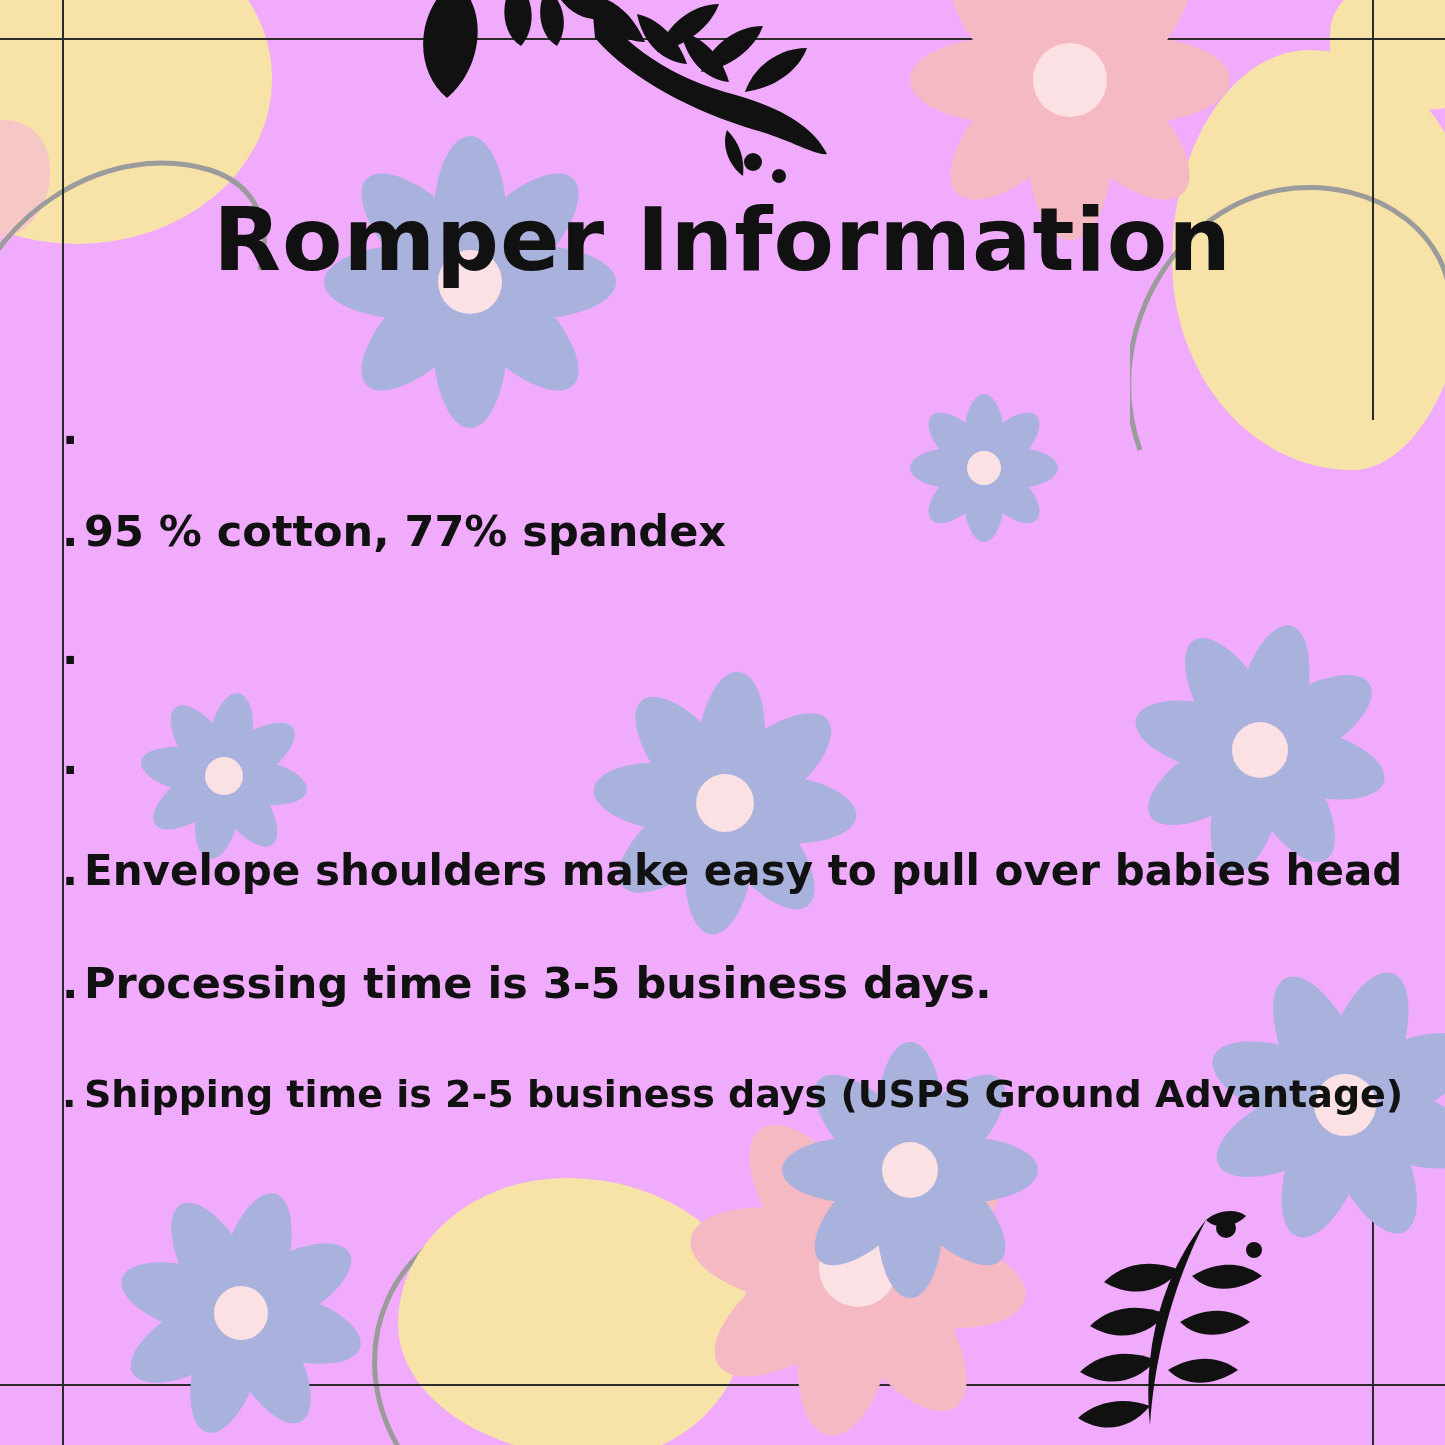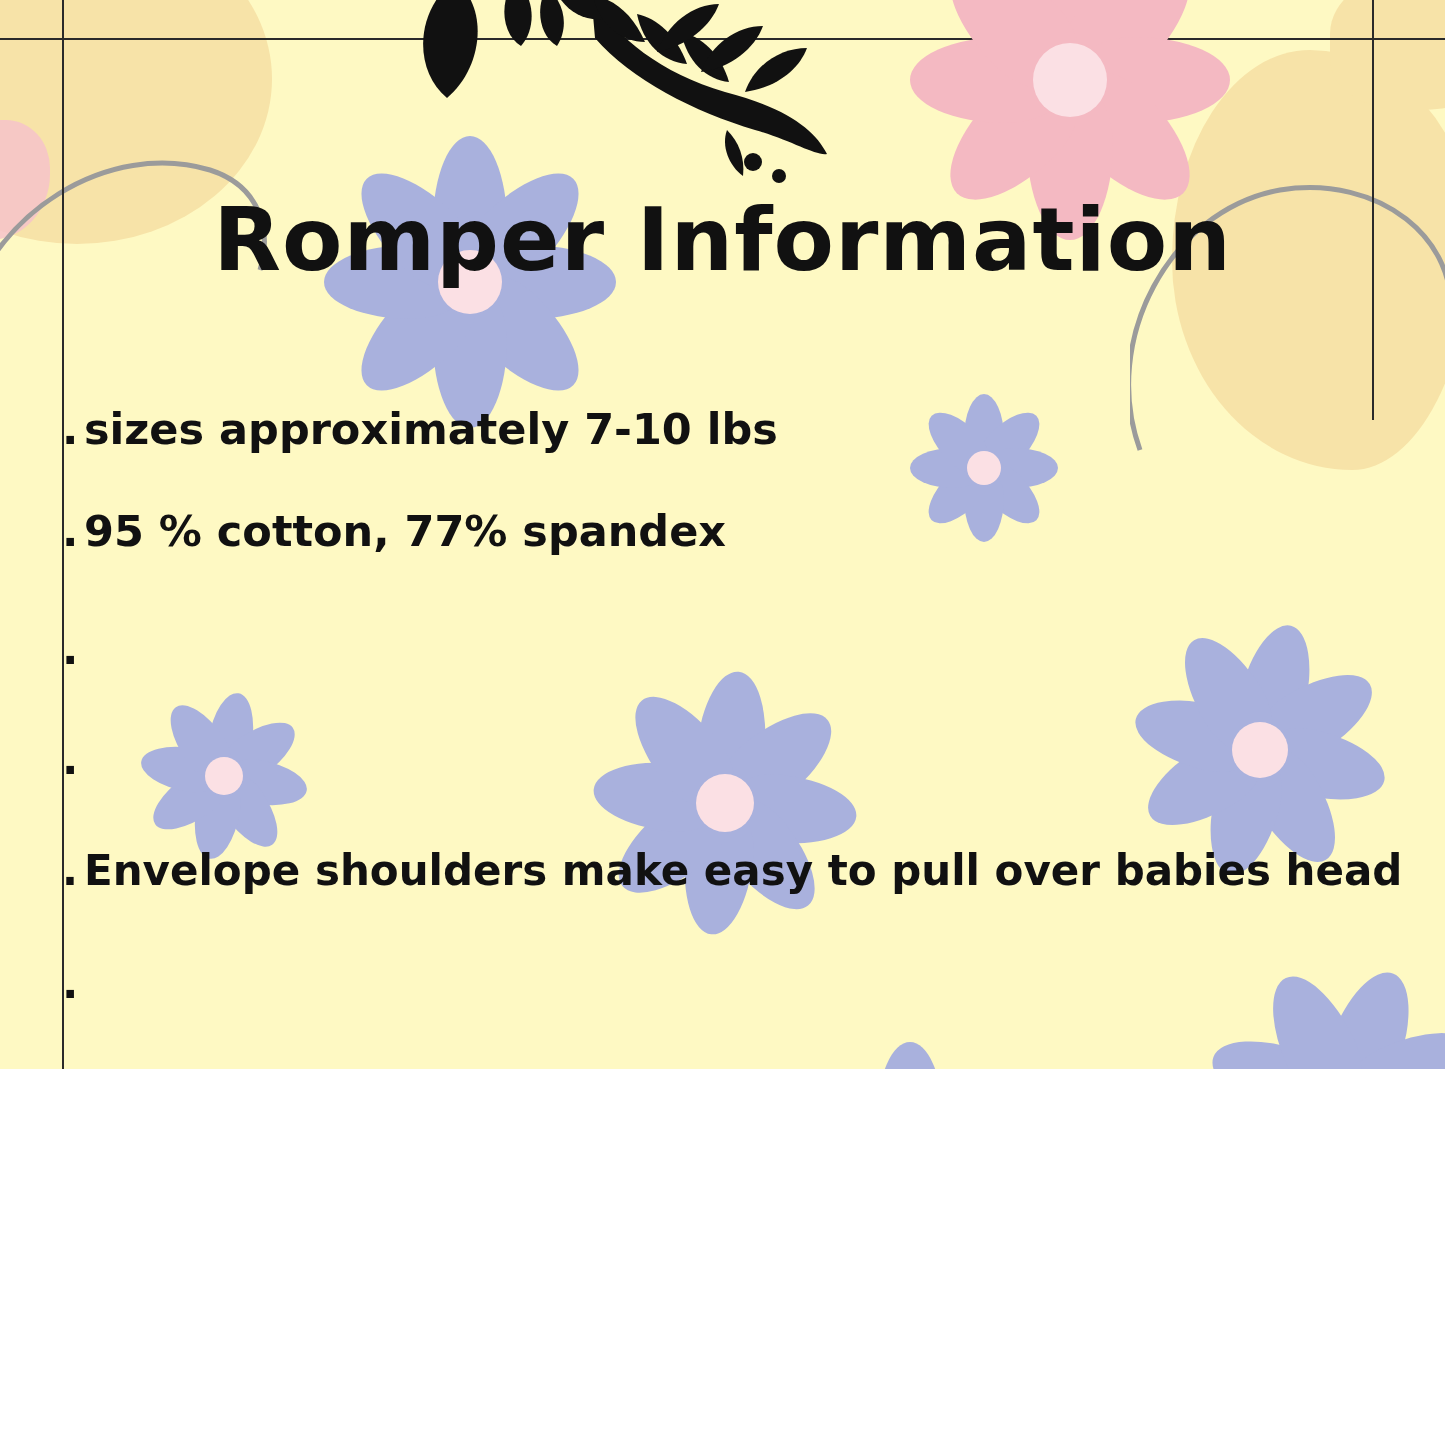--- a/index.html
+++ b/index.html
@@ -9,22 +9,22 @@
   body {
     width: 1445px;
     height: 1445px;
     overflow: hidden;
     font-family: "DejaVu Sans", sans-serif;
   }
 
   #card {
     position: relative;
     width: 1445px;
-    height: 1069px;
-    background: #fef9c3;
+    height: 1445px;
+    background: #f0abfc;
     overflow: hidden;
   }
 
   
   .deco {
     position: absolute;
     pointer-events: none;
   }
 
   
@@ -302,21 +302,20 @@
     <div class="petal" style="width:64px;height:124px;background:#a9b1dd;transform:translate(-50%,-100%) rotate(331deg);"></div>
     <div class="center" style="width:54px;height:54px;"></div>
   </div>
 
   <div id="title">Romper Information</div>
 
   <div id="bullets">
 
     <div class="bullet b0">
       <span class="dot">.</span>
-      <span class="txt">sizes approximately 7-10 lbs</span>
     </div>
 
     <div class="bullet b1">
       <span class="dot">.</span>
       <span class="txt">95 % cotton, 77% spandex</span>
     </div>
 
     <div class="bullet b2">
       <span class="dot">.</span>
     </div>
@@ -325,21 +324,23 @@
       <span class="dot">.</span>
     </div>
 
     <div class="bullet b4">
       <span class="dot">.</span>
       <span class="txt">Envelope shoulders make easy to pull over babies head</span>
     </div>
 
     <div class="bullet b5">
       <span class="dot">.</span>
+      <span class="txt">Processing time is 3-5 business days.</span>
     </div>
 
     <div class="bullet b6">
       <span class="dot">.</span>
+      <span class="txt">Shipping time is 2-5 business days (USPS Ground Advantage)</span>
     </div>
 
   </div>
 
 </div>
 
 </body></html>

